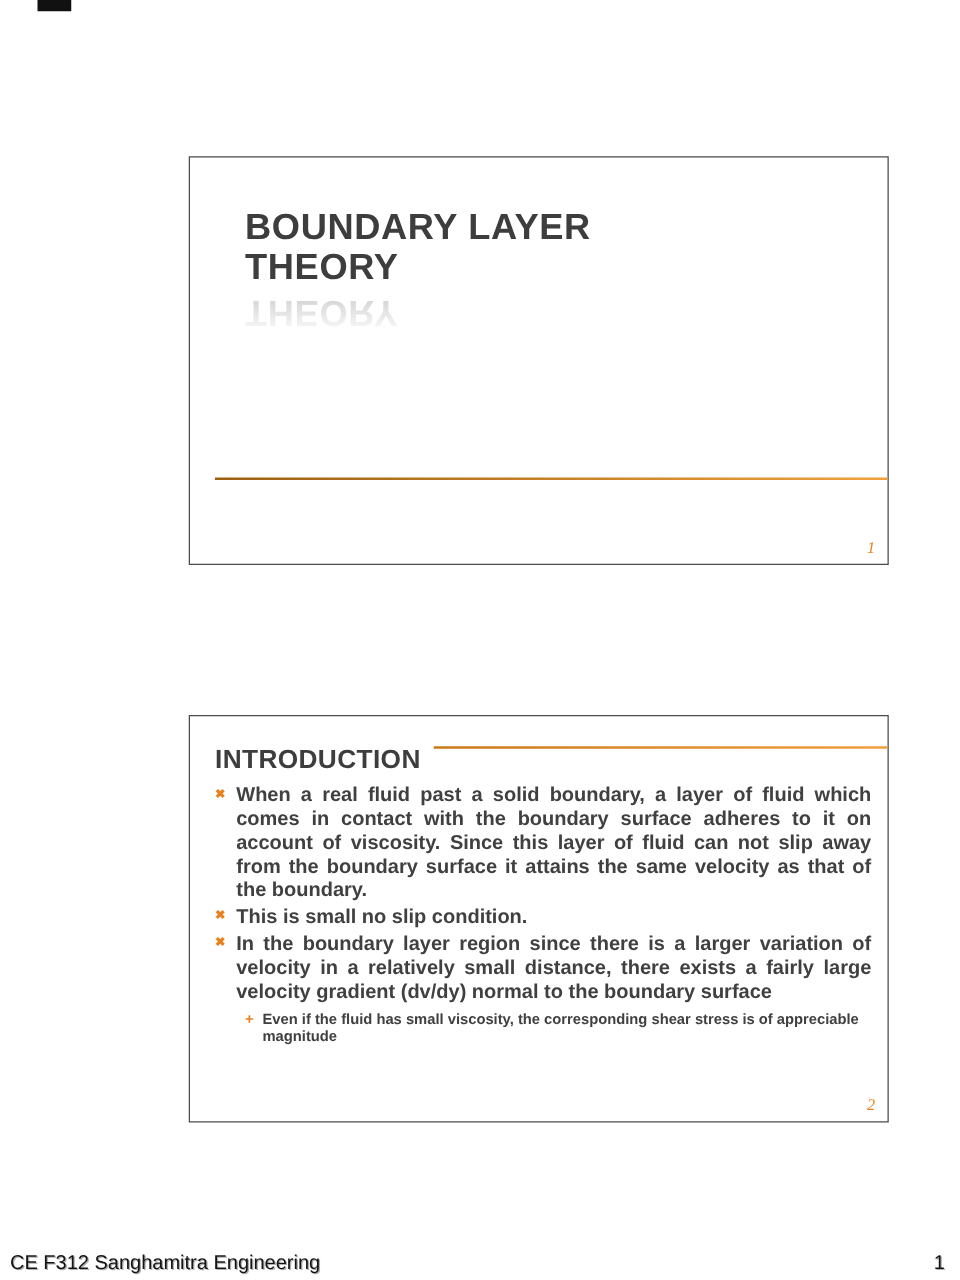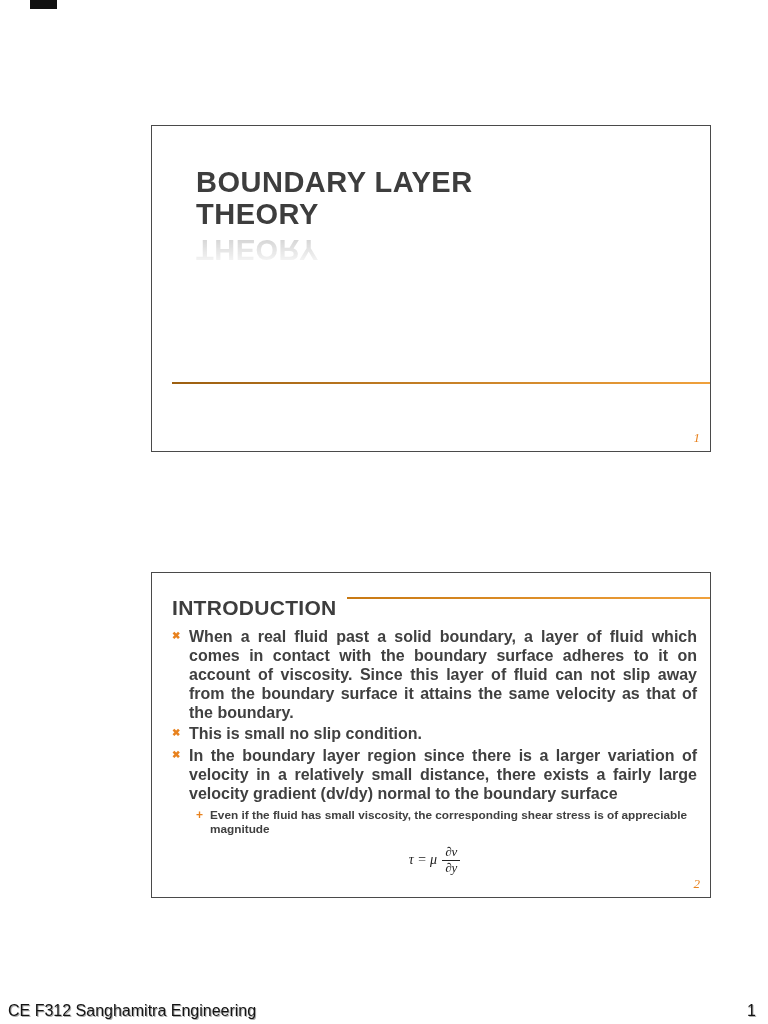--- a/index.html
+++ b/index.html
@@ -210,26 +210,20 @@
       <div class="bullet">
         <span class="marker">✖</span>
         <span class="text">In the boundary layer region since there is a larger variation of velocity in a relatively small distance, there exists a fairly large velocity gradient (dv/dy) normal to the boundary surface</span>
       </div>
 
       <div class="subbullet">
         <span class="marker">+</span>
         <span class="text">Even if the fluid has small viscosity, the corresponding shear stress is of appreciable magnitude</span>
       </div>
 
-      <div class="formula">
-        <span>τ = μ</span><span class="frac">
-          <span class="num">∂v</span>
-          <span class="den">∂y</span>
-        </span>
-      </div>
 
     </div>
 
     <div class="page-num">2</div>
   </div>
 
   <div class="footer-left">CE F312 Sanghamitra Engineering</div>
   <div class="footer-right">1</div>
 
 </div>

